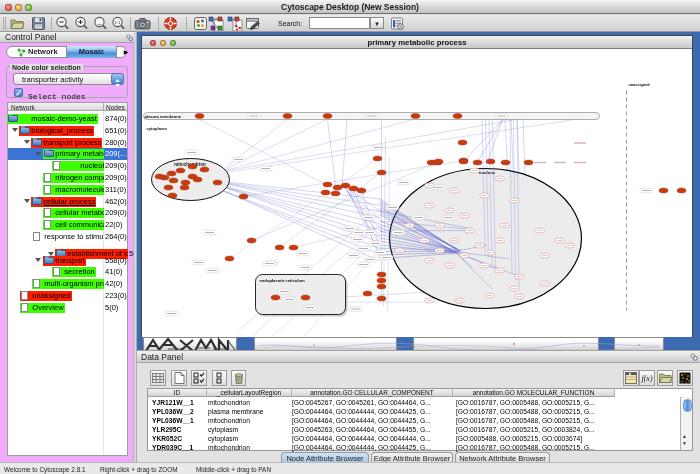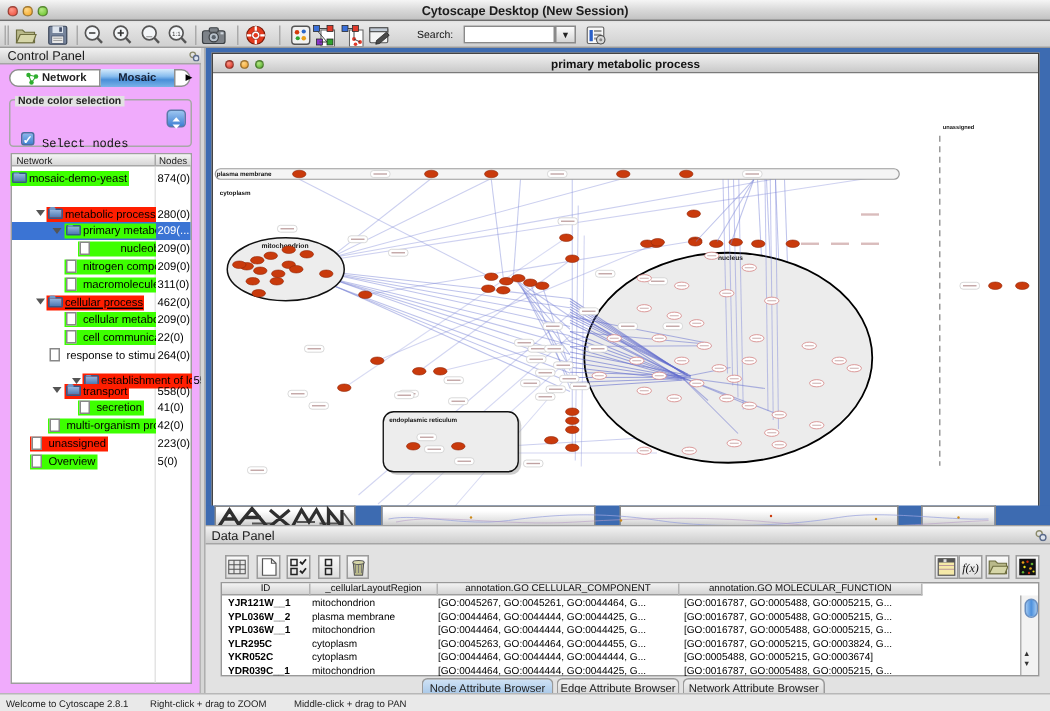--- a/index.html
+++ b/index.html
@@ -181,40 +181,47 @@
   <div id="tabmosaic">Mosaic</div>
   <div id="tabarrow">▶</div>
   <svg class="abs" style="left:17px;top:16px" width="9" height="9" viewBox="0 0 9 9">
       <circle cx="2" cy="2" r="1.5" fill="#2fae2f"></circle>
       <circle cx="7" cy="3" r="1.5" fill="#2fae2f"></circle>
       <circle cx="4" cy="7" r="1.5" fill="#2fae2f"></circle>
       <path d="M2 2L7 3L4 7Z" fill="none" stroke="#2fae2f" stroke-width="0.7"></path>
     </svg>
   <div id="groupbox"></div>
   <div id="grouplab">Node color selection</div>
+  <div id="combo">transporter activity</div>
   <div id="combostep"><svg width="11" height="10" viewBox="0 0 11 10">
         <path d="M5.5 1.2L8 4H3Z" fill="#fff"></path>
         <path d="M5.5 8.8L8 6H3Z" fill="#fff"></path>
       </svg></div>
   <div id="checkbox">✓</div>
   <div id="checklab">Select nodes</div>
   <div id="treebox">
     <div id="treehead">
         <span style="position:absolute;left:3px;top:0.5px;">Network</span>
         <span style="position:absolute;left:98px;top:0.5px;">Nodes</span>
         <span style="position:absolute;left:95px;top:0;width:1px;height:8px;background:#a8a8a8;"></span>
       </div>
     <div style="position:absolute;left:95px;top:8px;width:1px;height:344px;background:#e4e4e4;"></div>
       <div class="trow" style="top:10.0px;">
-        <span class="tlab green" style="left:-0.7px;max-width:97px;overflow:hidden;padding-left:12px;">mosaic-demo-yeast</span>
+        <span class="tlab green" style="left:-0.7px;max-width:97px;overflow:hidden;padding-left:24px;">mosaic-demo-yeast</span>
         <span class="tfold" style="left:0.3px;"></span>
         <span class="tnum" style="">874(0)</span>
       </div>
+      <div class="trow" style="top:21.8px;">
+        <span class="tlab red" style="left:11.3px;max-width:85px;overflow:hidden;padding-left:12px;">biological_process</span>
+        <span class="tarr" style="left:4.0px;"></span>
+        <span class="tfold" style="left:12.3px;"></span>
+        <span class="tnum" style="">651(0)</span>
+      </div>
       <div class="trow" style="top:33.6px;">
-        <span class="tlab red" style="left:23.3px;max-width:73px;overflow:hidden;padding-left:12px;">metabolic process</span>
+        <span class="tlab red" style="left:23.3px;max-width:73px;overflow:hidden;padding-left:12px;">transport process</span>
         <span class="tarr" style="left:15.8px;"></span>
         <span class="tfold" style="left:24.3px;"></span>
         <span class="tnum" style="">280(0)</span>
       </div>
       <div class="trow" style="top:45.4px;background:#3b74d4;">
         <span class="tlab green" style="left:35.3px;max-width:61px;overflow:hidden;padding-left:12px;">primary metabo</span>
         <span class="tarr" style="left:27.3px;"></span>
         <span class="tfold" style="left:36.3px;"></span>
         <span class="tnum" style="color:#fff;">209(...</span>
       </div>

